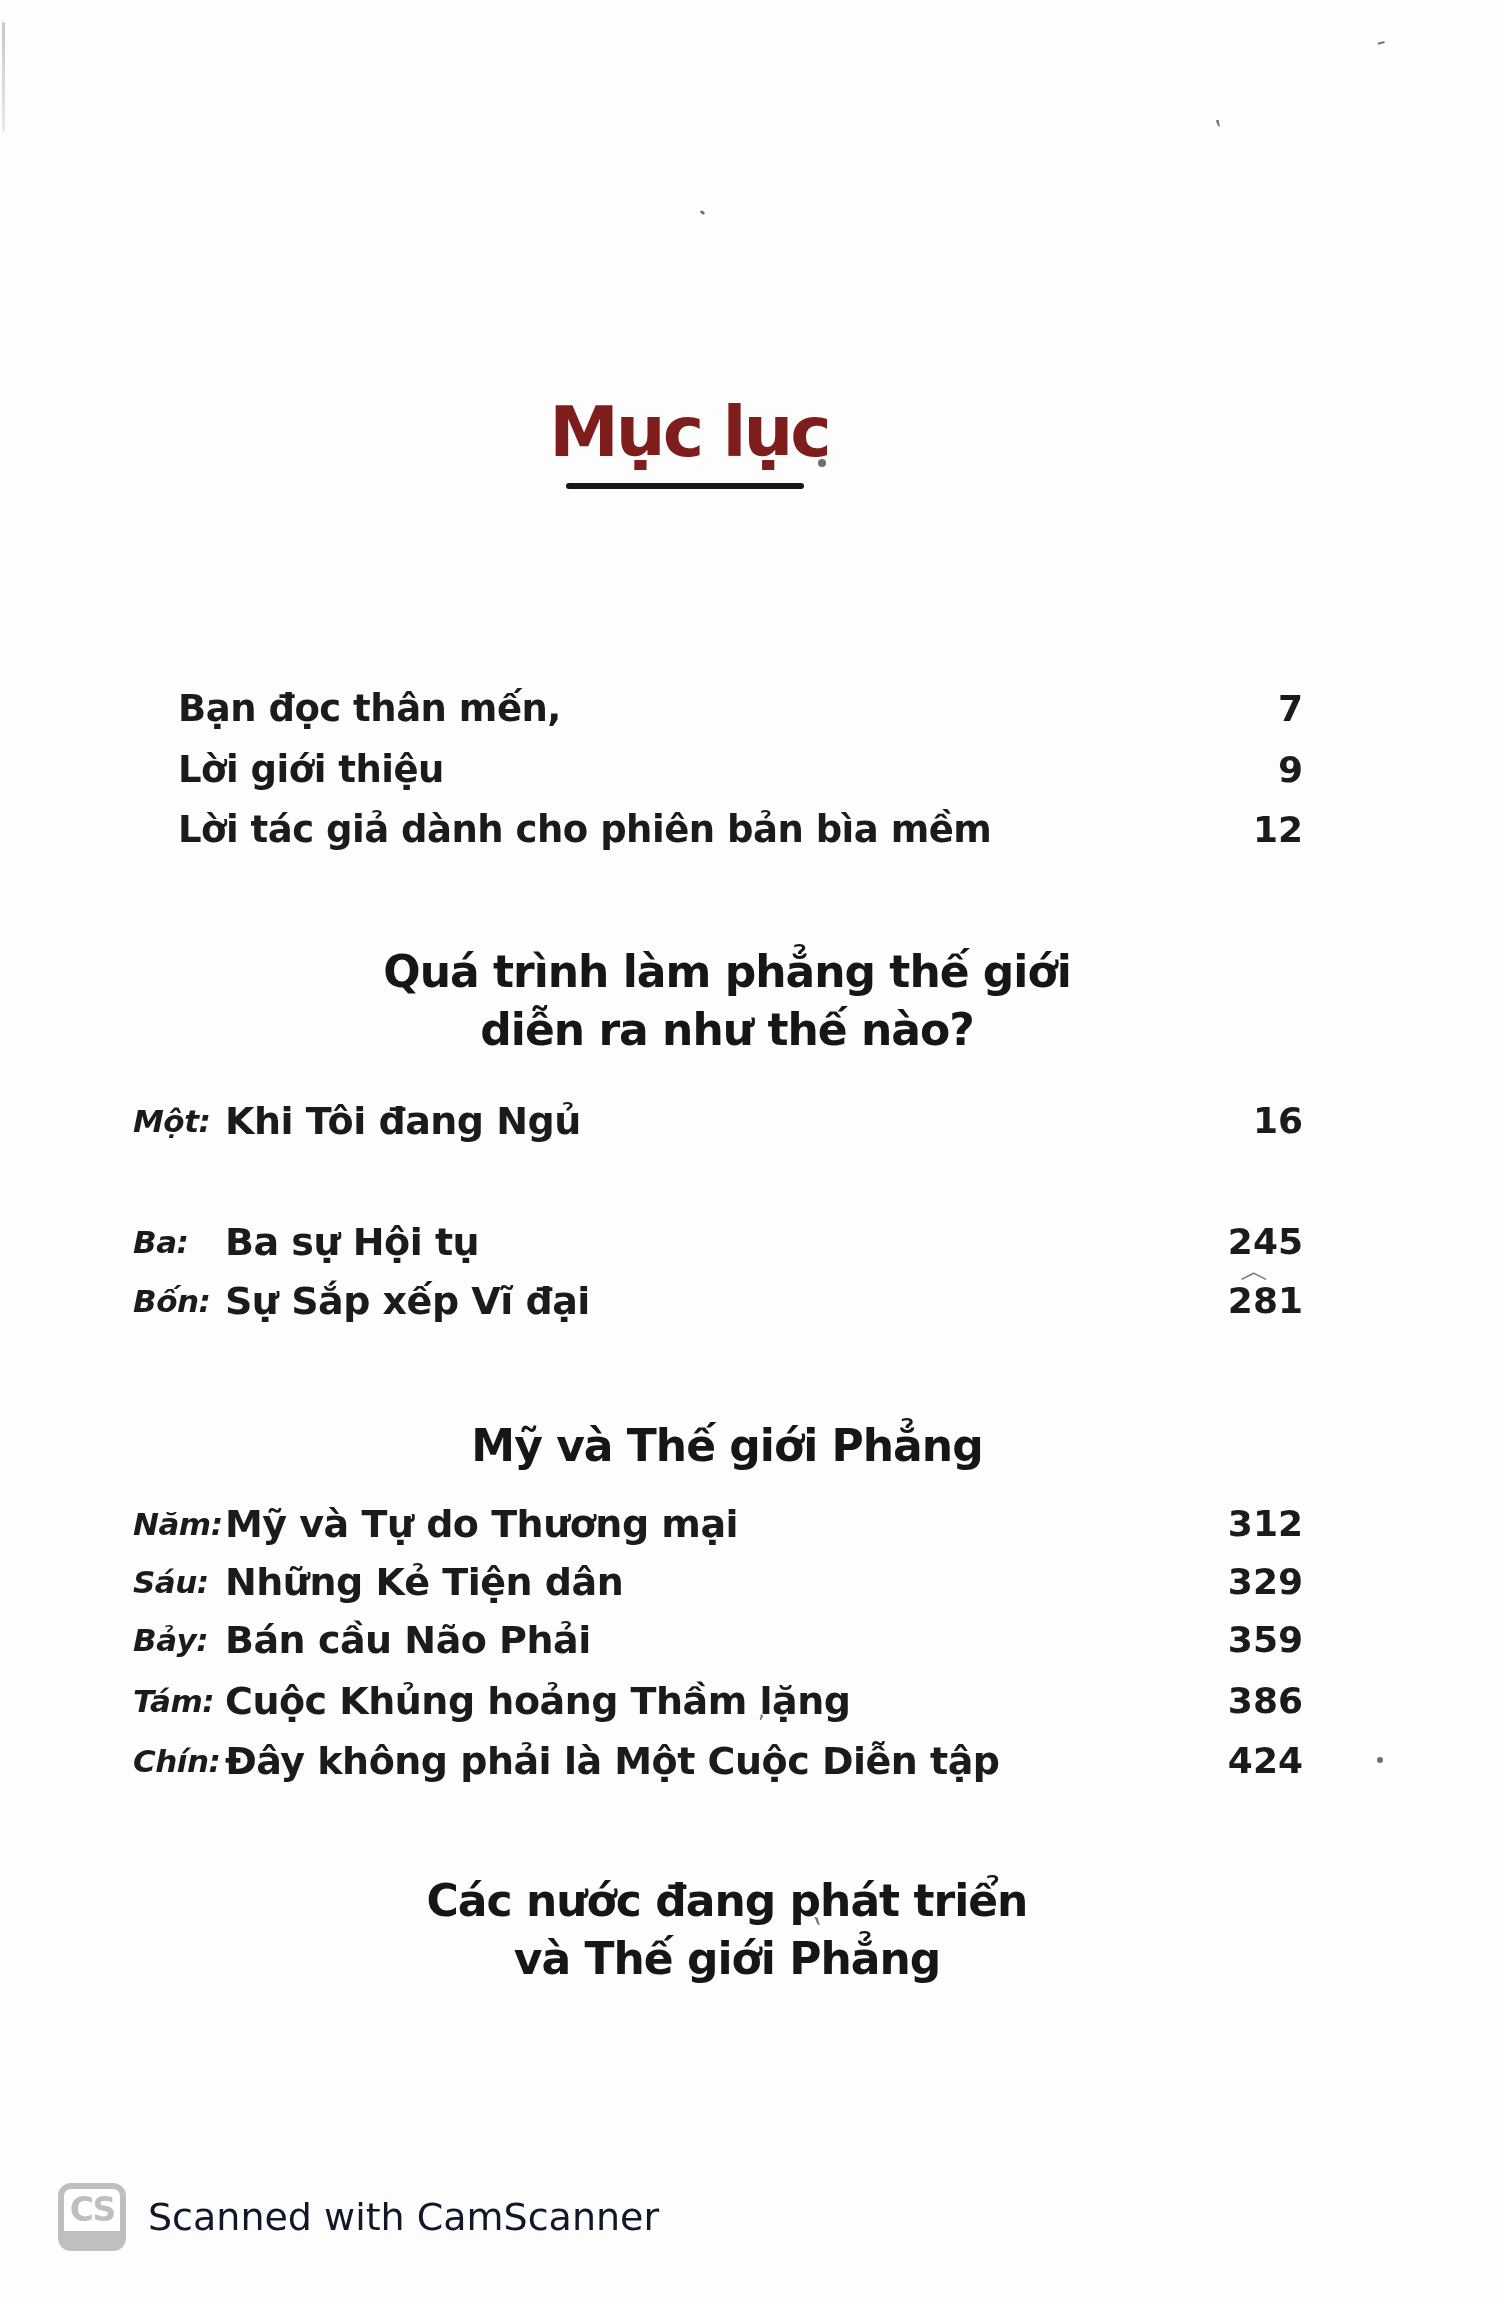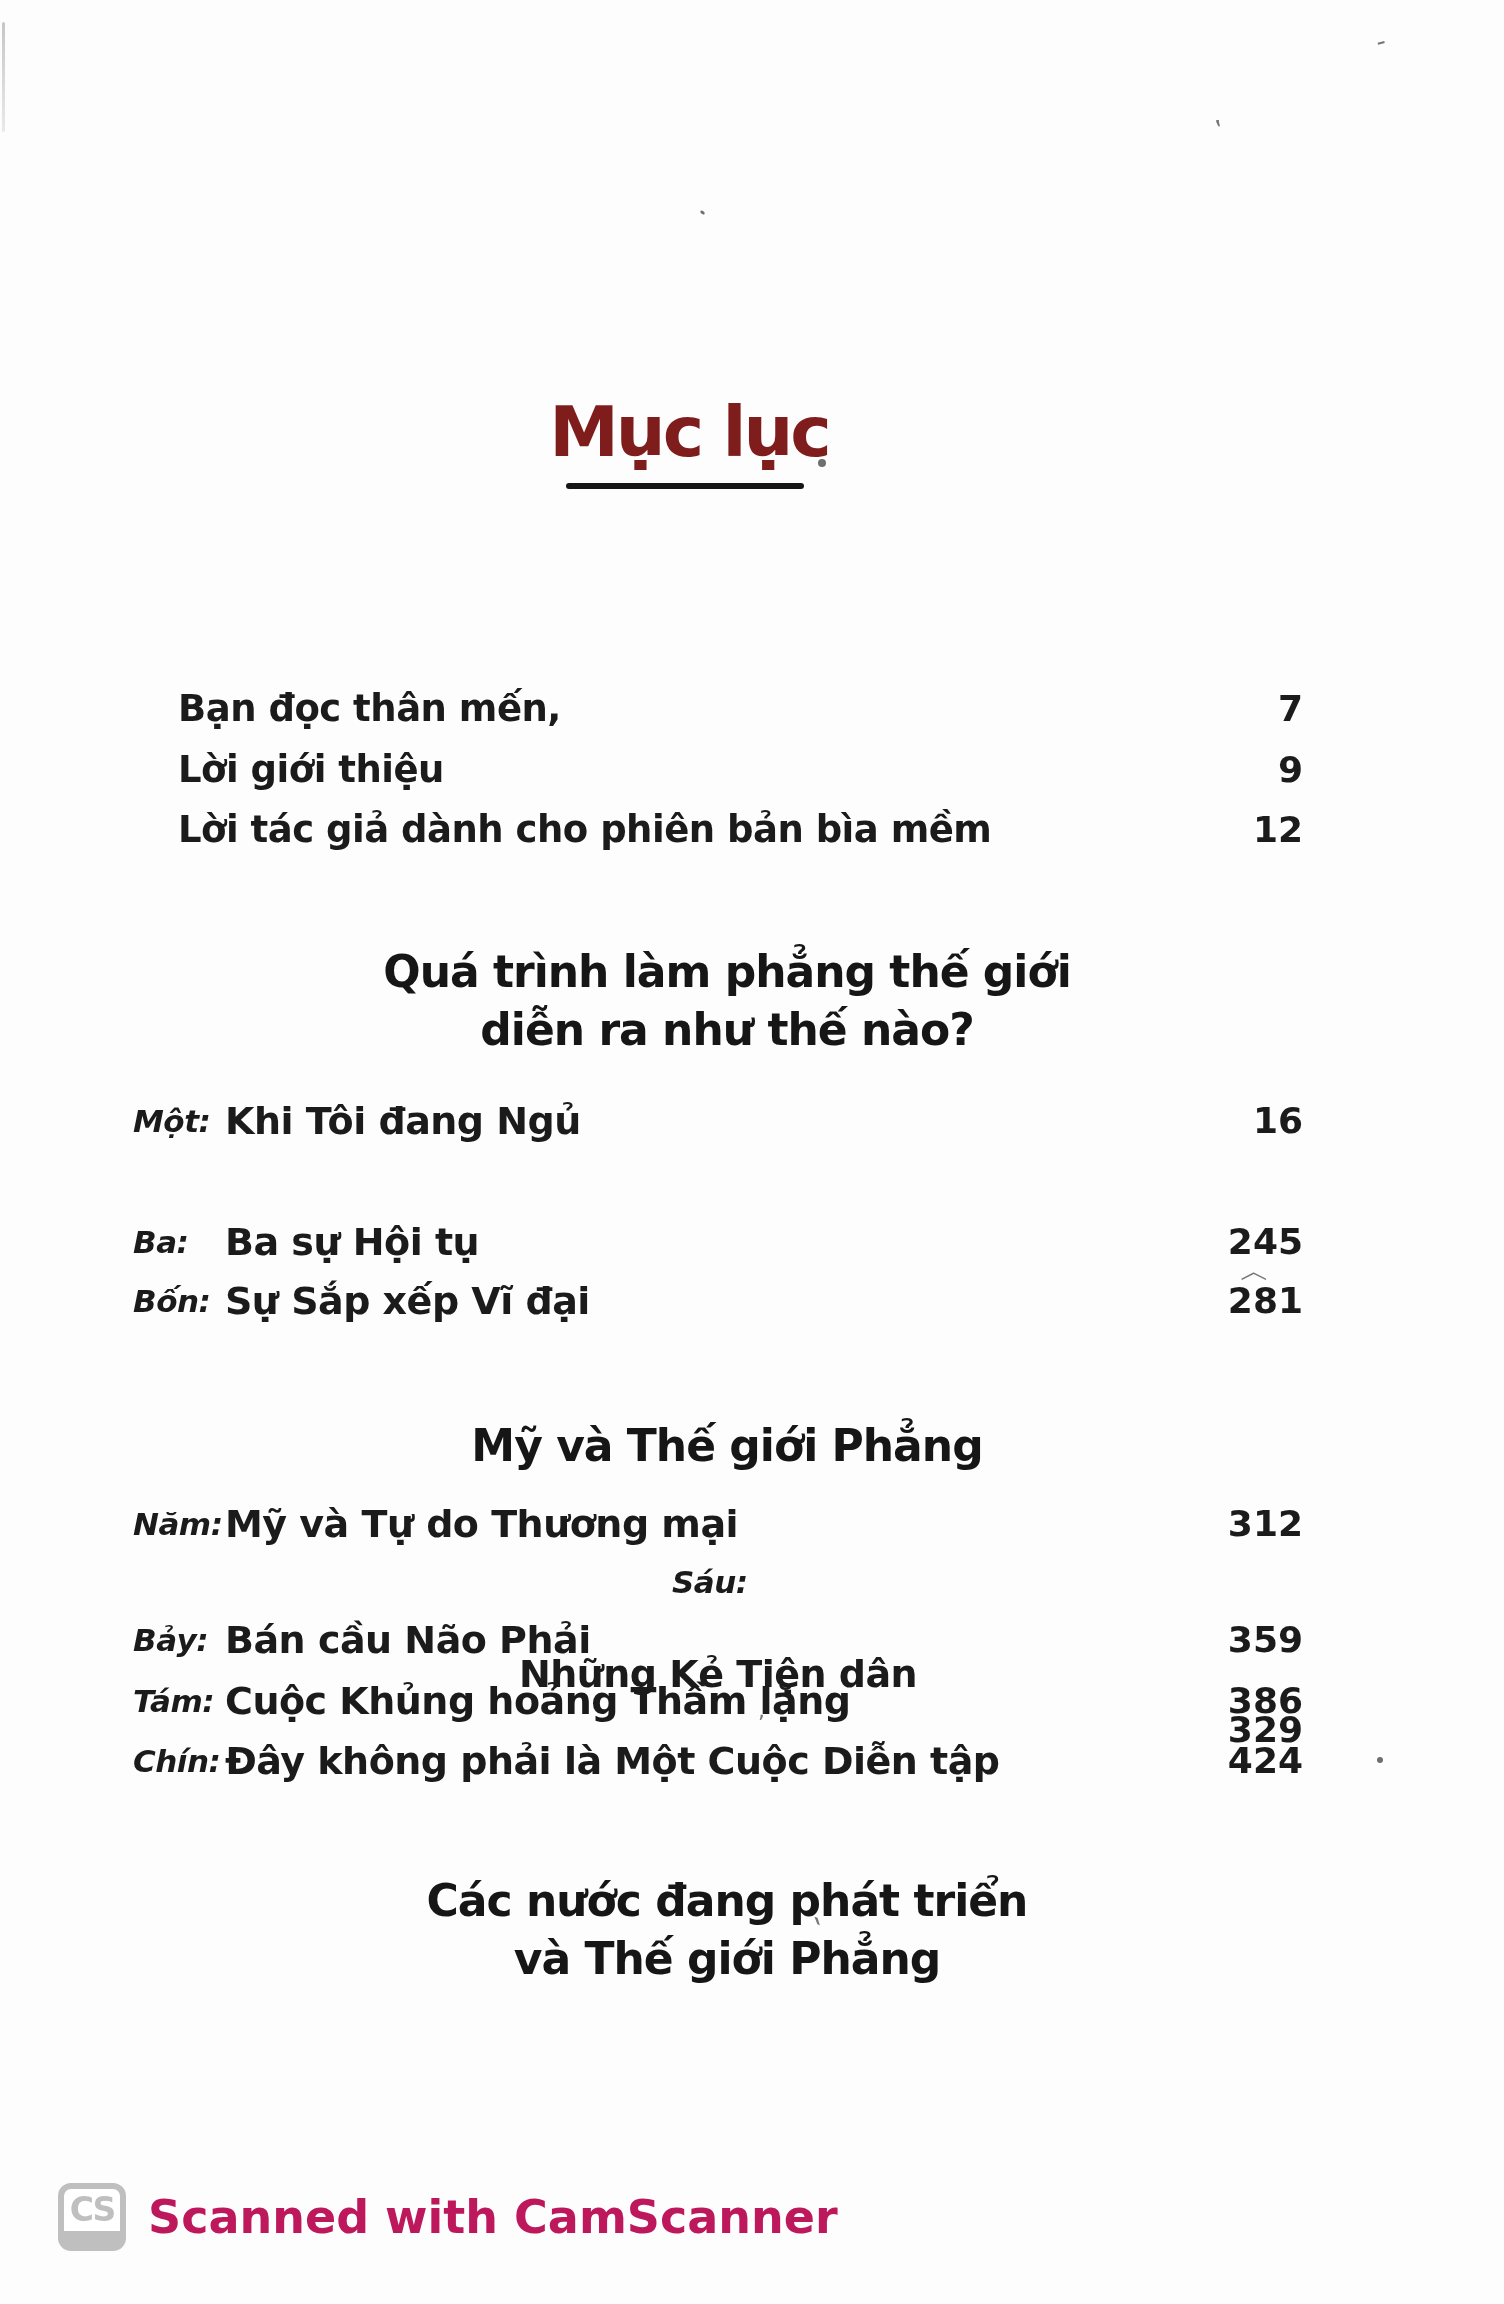--- a/index.html
+++ b/index.html
@@ -57,21 +57,21 @@
   }
   .cs-badge .cs-text{
     font-size:33px;font-weight:700;color:#bfbfbf;letter-spacing:-2px;
     line-height:42px;
   }
   .cs-strip{
     position:absolute;left:-1px;right:-1px;bottom:-1px;height:15px;
     background:#bfbfbf;border-radius:0 0 8px 8px;
   }
   .footer-text{
-    font-size:46px;color:#be185d;font-weight:700;letter-spacing:0;
+    font-size:38px;color:#0f172a;font-weight:400;letter-spacing:0;
     white-space:nowrap;
   }
   
   .speck{position:absolute;background:#6f6f6f;border-radius:50%;}
   .mark{position:absolute;color:#777;font-size:26px;line-height:1;}
   .edge-line{
     position:absolute;left:2px;top:22px;width:3px;height:110px;
     background:linear-gradient(#9a9a9a,#d9d9d9);opacity:.55;border-radius:2px;
   }
 </style>
@@ -131,21 +131,21 @@
 
   <div class="heading" style="top:1417px;">
     <div>Mỹ và Thế giới Phẳng</div>
   </div>
 
   <div class="row" style="top:1496px;">
     <span class="lbl">Năm:</span>
     <span class="ct">Mỹ và Tự do Thương mại</span>
     <span class="pg">312</span>
   </div>
-  <div class="row" style="top:1554px;flex-direction:column;">
+  <div class="row" style="top:1554px;">
     <span class="lbl">Sáu:</span>
     <span class="ct">Những Kẻ Tiện dân</span>
     <span class="pg">329</span>
   </div>
   <div class="row" style="top:1612px;align-items:flex-end;">
     <span class="lbl">Bảy:</span>
     <span class="ct">Bán cầu Não Phải</span>
     <span class="pg">359</span>
   </div>
   <div class="row" style="top:1673px;">

